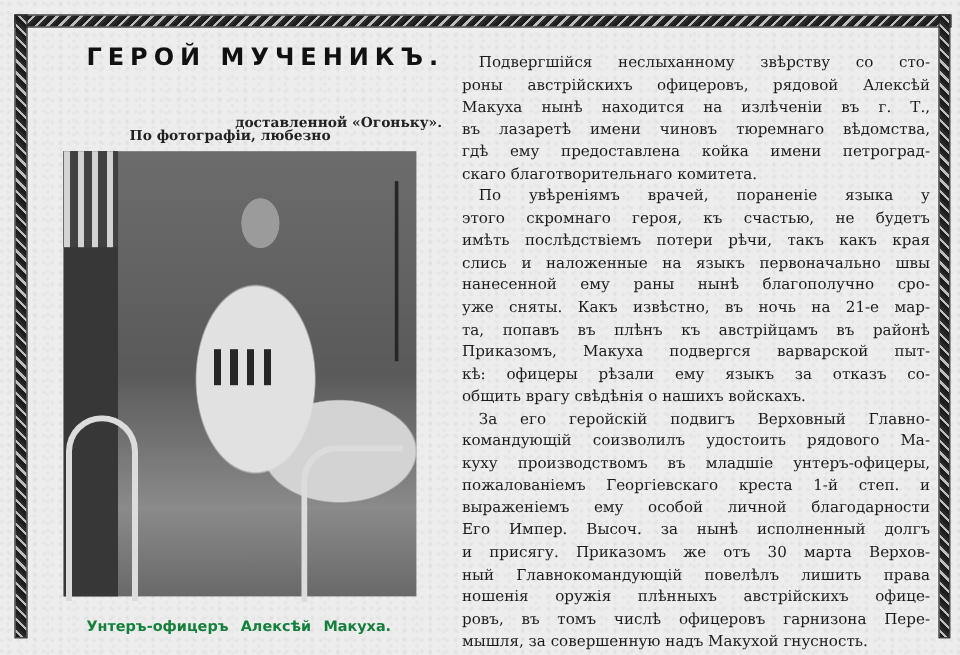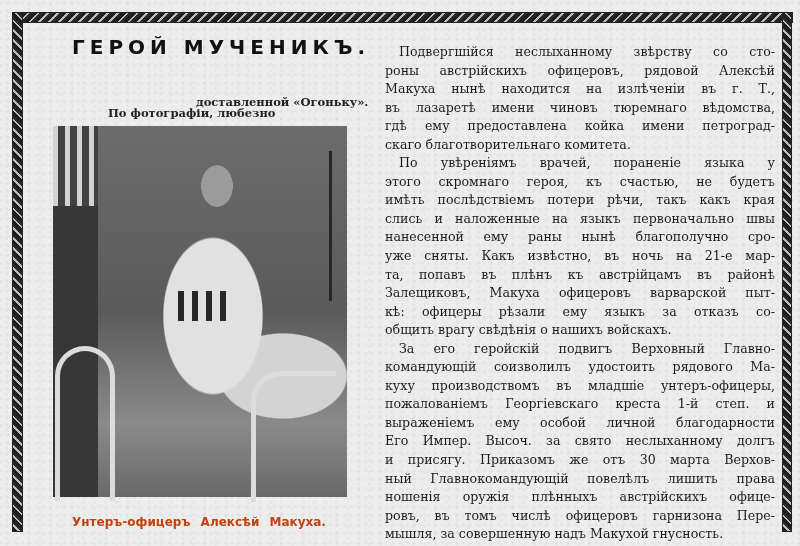--- a/index.html
+++ b/index.html
@@ -69,21 +69,21 @@
   .photo .pole {
     position: absolute; left: 276px; top: 25px; width: 3px; height: 150px; background: #2a2a2a;
   }
   .photo .medals {
     position: absolute; left: 125px; top: 165px; width: 50px; height: 30px;
     background: repeating-linear-gradient(90deg, #2b2b2b 0 6px, transparent 6px 14px);
   }
   .caption {
     position: absolute; left: 72px; top: 515px;
     font-family: "DejaVu Sans", "Liberation Sans", sans-serif;
-    font-weight: bold; font-size: 12px; word-spacing: 6px; color: #c2410c;
+    font-weight: bold; font-size: 12px; word-spacing: 6px; color: #15803d;
   }
   .article {
     position: absolute; left: 385px; top: 43px; width: 390px;
   }
   .line {
     height: 18.55px; line-height: 18.55px;
     font-size: 12.6px; white-space: nowrap;
     text-align: justify; text-align-last: justify;
     color: #1c1c1c;
   }
@@ -122,28 +122,28 @@
   <div class="line">гдѣ ему предоставлена койка имени петроград-</div>
   <div class="line last">скаго благотворительнаго комитета.</div>
 
   <div class="line indent">По увѣреніямъ врачей, пораненіе языка у</div>
   <div class="line">этого скромнаго героя, къ счастью, не будетъ</div>
   <div class="line">имѣть послѣдствіемъ потери рѣчи, такъ какъ края</div>
   <div class="line">слись и наложенные на языкъ первоначально швы</div>
   <div class="line">нанесенной ему раны нынѣ благополучно сро-</div>
   <div class="line">уже сняты. Какъ извѣстно, въ ночь на 21-е мар-</div>
   <div class="line">та, попавъ въ плѣнъ къ австрійцамъ въ районѣ</div>
-  <div class="line">Залещиковъ, Макуха офицеровъ варварской пыт-</div>
+  <div class="line">Приказомъ, Макуха подвергся варварской пыт-</div>
   <div class="line">кѣ: офицеры рѣзали ему языкъ за отказъ со-</div>
   <div class="line last">общить врагу свѣдѣнія о нашихъ войскахъ.</div>
 
   <div class="line indent">За его геройскій подвигъ Верховный Главно-</div>
   <div class="line">командующій соизволилъ удостоить рядового Ма-</div>
   <div class="line">куху производствомъ въ младшіе унтеръ-офицеры,</div>
   <div class="line">пожалованіемъ Георгіевскаго креста 1-й степ. и</div>
   <div class="line">выраженіемъ ему особой личной благодарности</div>
-  <div class="line">Его Импер. Высоч. за свято неслыханному долгъ</div>
+  <div class="line">Его Импер. Высоч. за нынѣ исполненный долгъ</div>
   <div class="line">и присягу. Приказомъ же отъ 30 марта Верхов-</div>
   <div class="line">ный Главнокомандующій повелѣлъ лишить права</div>
   <div class="line">ношенія оружія плѣнныхъ австрійскихъ офице-</div>
   <div class="line">ровъ, въ томъ числѣ офицеровъ гарнизона Пере-</div>
   <div class="line last">мышля, за совершенную надъ Макухой гнусность.</div>
 </div>
 
 </body></html>

